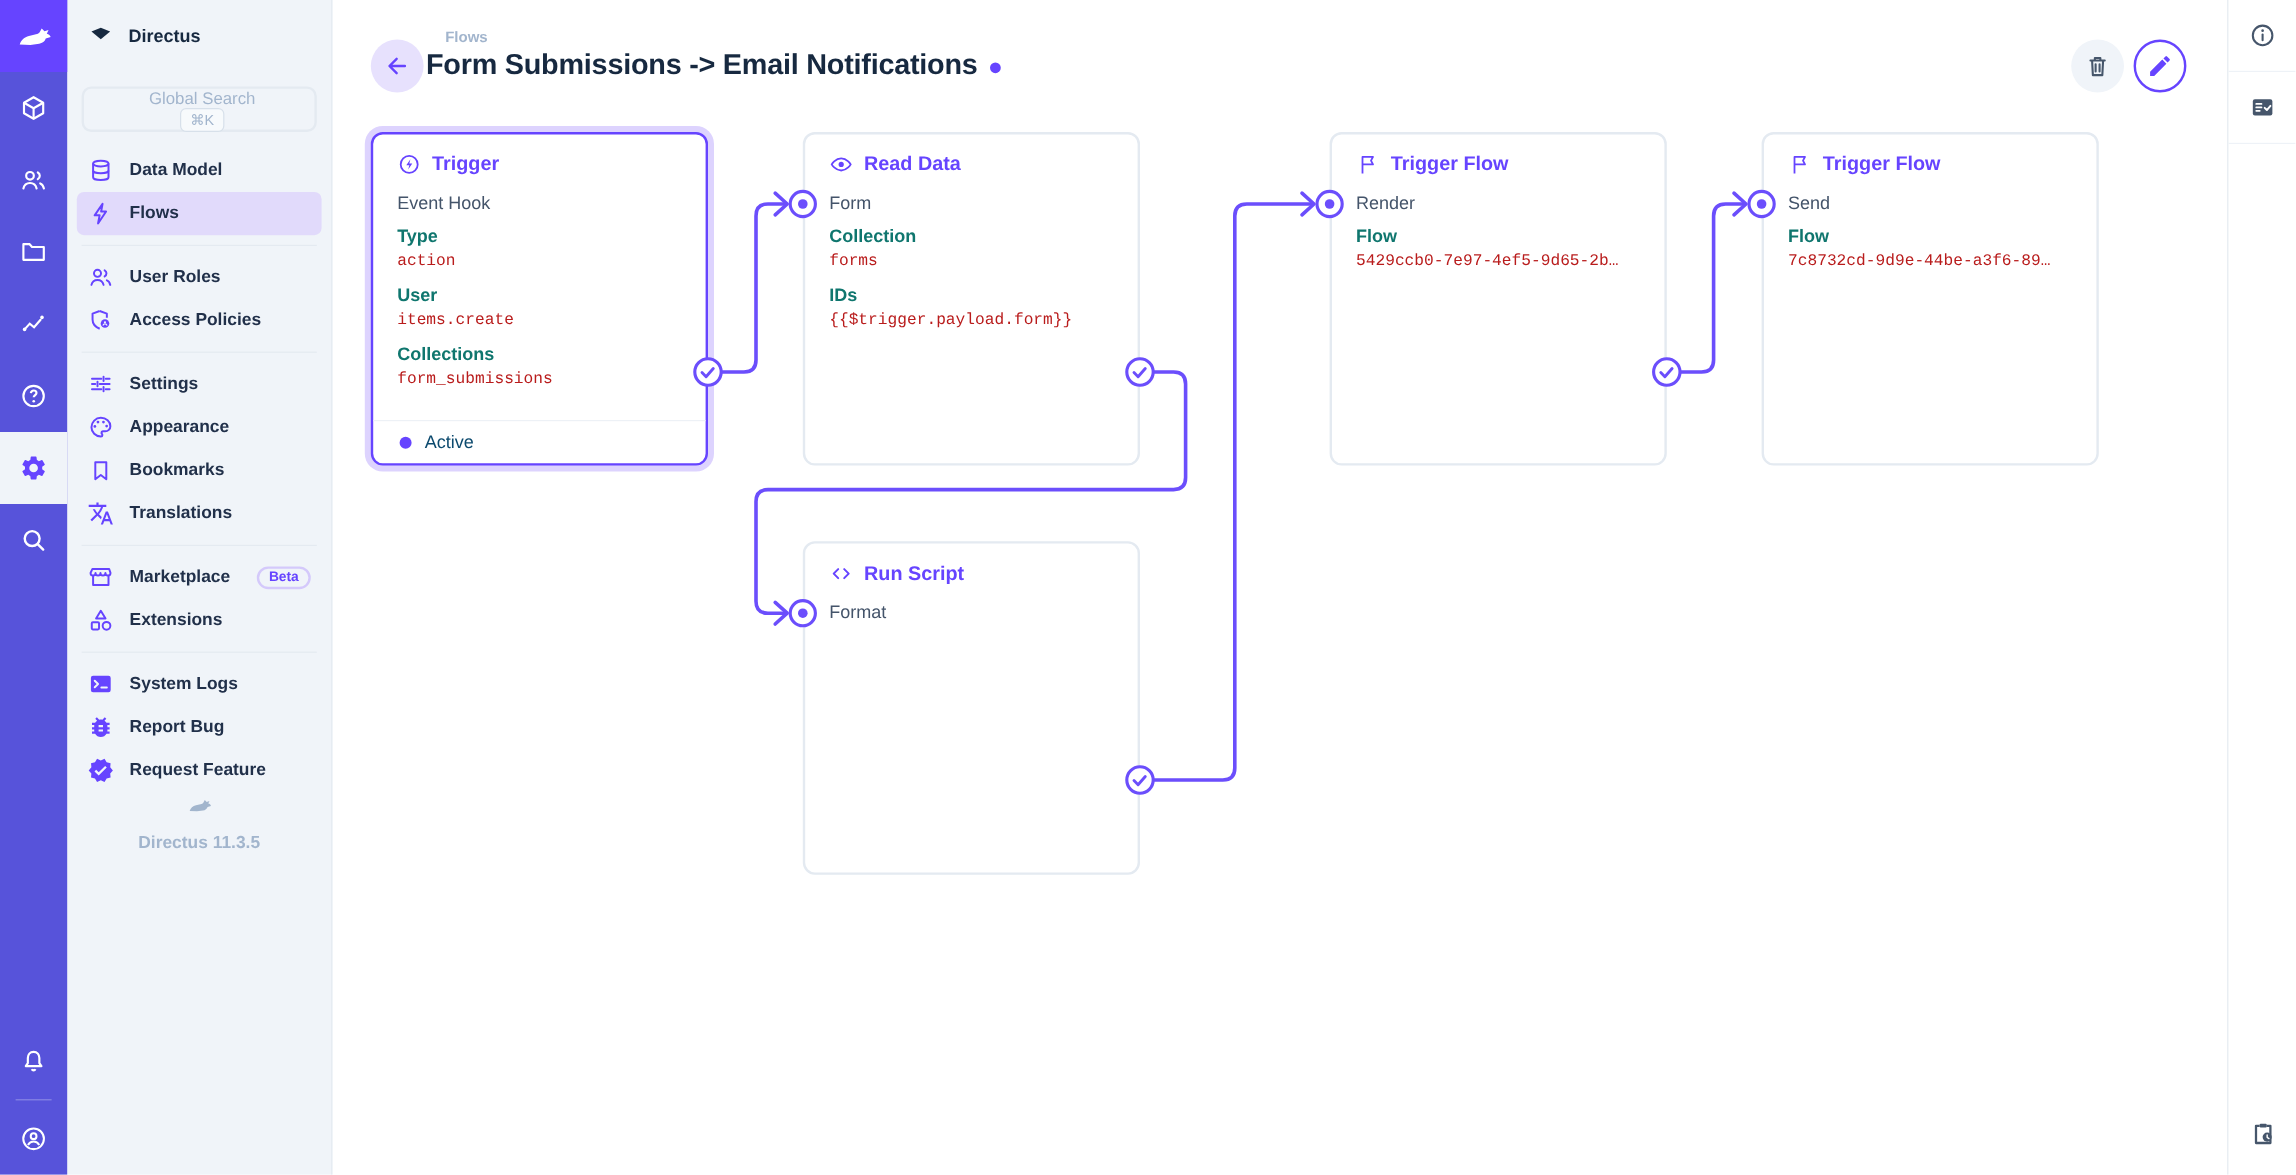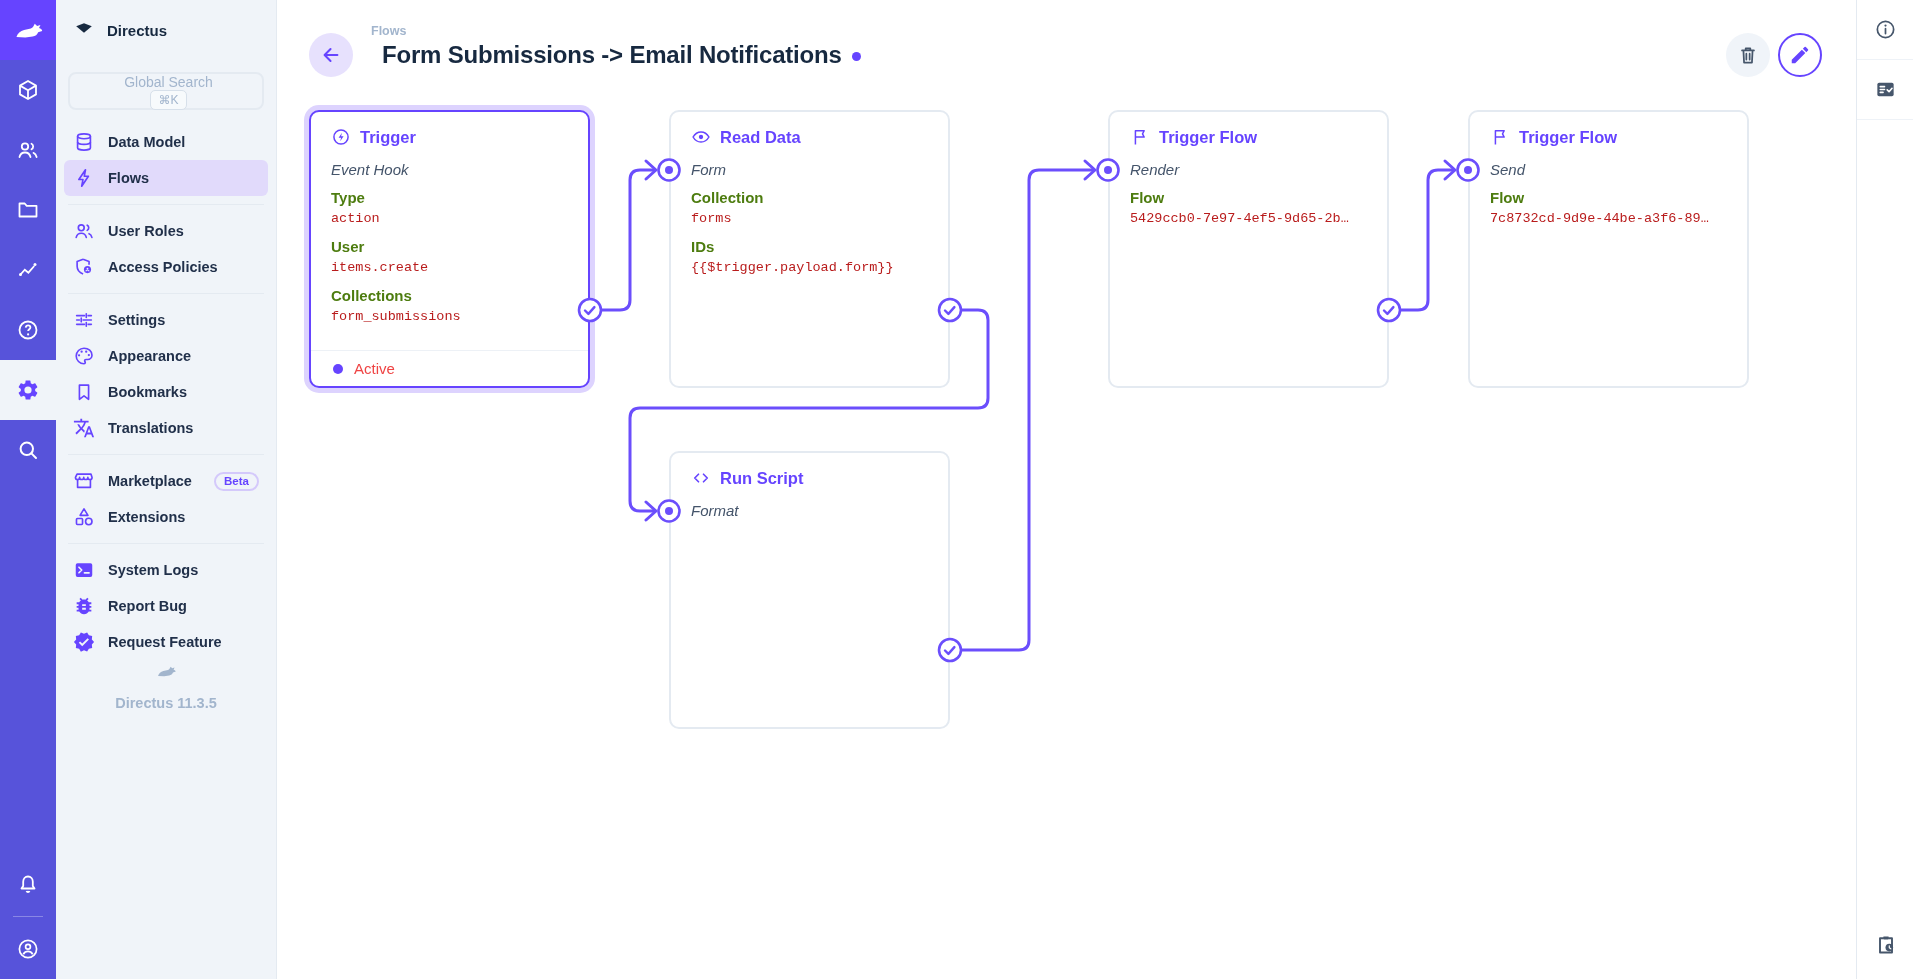--- a/index.html
+++ b/index.html
@@ -44,43 +44,43 @@
   .badge { margin-left:auto; border:2px solid #d4c9fb; color:#6644ff; font-size:11.5px; font-weight:600;
     border-radius:12px; padding:1px 8px 2px; }
 
   
   .canvas { position:absolute; left:277px; top:0; width:1579px; height:979px; background:#fff; }
 
   .back-btn { position:absolute; left:32px; top:33px; width:44px; height:44px; border-radius:50%;
     background:#e7e1fd; color:#6644ff; display:flex; align-items:center; justify-content:center; cursor:pointer; }
   .back-btn svg { width:22px; height:22px; }
   .breadcrumb { position:absolute; left:94px; top:24px; font-size:12.5px; font-weight:600; color:#a2b5cd; }
-  .title-row { position:absolute; left:105px; top:41px; display:flex; align-items:center; gap:10px; }
+  .title-row { position:absolute; left:78px; top:41px; display:flex; align-items:center; gap:10px; }
   .page-title { font-size:24px; font-weight:700; color:#172940; letter-spacing:-0.2px; }
   .title-dot { width:9px; height:9px; border-radius:50%; background:#6644ff; margin-top:3px; }
 
   .icon-btn { position:absolute; top:33px; width:44px; height:44px; border-radius:50%;
     display:flex; align-items:center; justify-content:center; cursor:pointer; }
   .icon-btn svg { width:22px; height:22px; }
   .btn-trash { left:1449px; background:#f0f4f9; color:#46566b; }
   .btn-edit  { left:1501px; background:#fff; border:2px solid #6644ff; color:#6644ff; }
 
   
   .panel { position:absolute; width:281px; height:278px; background:#fff;
     border:2px solid #e4eaf1; border-radius:10px; padding:15px 20px 0; cursor:pointer; }
   .panel.selected { border-color:#6644ff; box-shadow:0 0 0 5px #ddd3fe; }
   .panel-title { display:flex; align-items:center; gap:9px; color:#6644ff; font-weight:700; font-size:16.5px; }
   .panel-title svg { width:20px; height:20px; }
-  .node-name { margin-top:13px; font-size:15px; color:#44546a; line-height:20px;font-style:italic; }
+  .node-name { margin-top:13px; font-size:15px; color:#44546a; line-height:20px; }
   .field { margin-top:7px; }
-  .field-label { font-size:15px; font-weight:700; color:#4d7c0f; line-height:22px; }
+  .field-label { font-size:15px; font-weight:700; color:#0f766e; line-height:22px; }
   .field-value { font-family:Liberation Mono, monospace; font-size:13.5px; color:#b91c1c;
     line-height:20px; white-space:nowrap; overflow:hidden; }
   .panel-footer { position:absolute; left:0; right:0; bottom:0; height:36px; border-top:1px solid #edf1f6;
-    display:flex; align-items:center; gap:11px; padding:0 22px; font-size:15px; color:#ef4444; }
+    display:flex; align-items:center; gap:11px; padding:0 22px; font-size:15px; color:#0c4a6e; }
   .status-dot { width:10px; height:10px; border-radius:50%; background:#6644ff; }
 
   .p1 { left:32px;   top:110px; }
   .p2 { left:392px;  top:110px; }
   .p3 { left:831px;  top:110px; }
   .p4 { left:1191px; top:110px; }
   .p5 { left:392px;  top:451px; }
 
   .wires { position:absolute; left:0; top:0; width:1579px; height:979px; pointer-events:none; z-index:3; }
 

